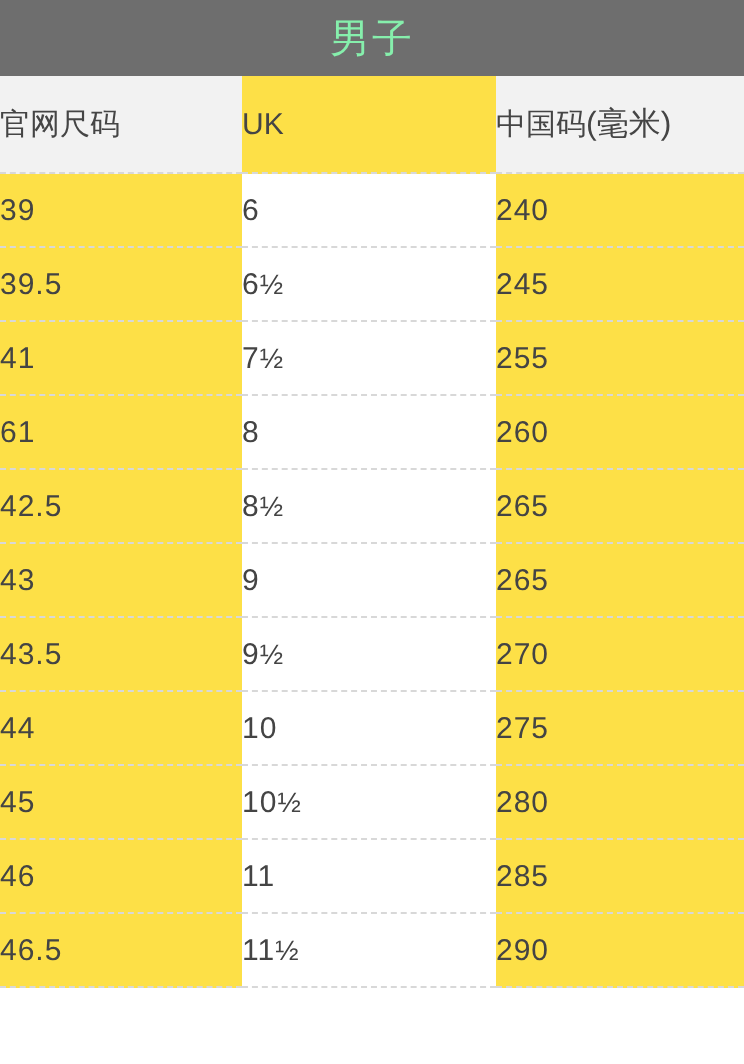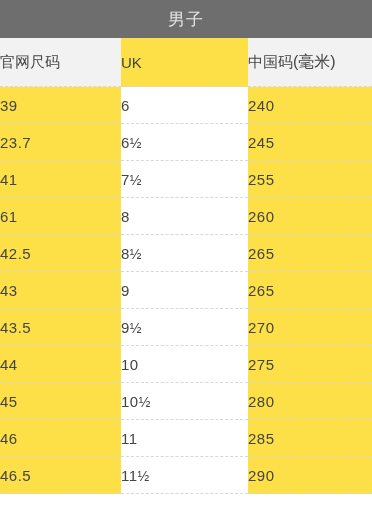--- a/index.html
+++ b/index.html
@@ -18,25 +18,25 @@
     width: 372px;
     height: 532px;
     position: relative;
     background: #ffffff;
   }
 
   
   .chart-title {
     height: 38px;
     background: #6e6e6e;
-    color: #e5e5e5;
+    color: #86efac;
     display: flex;
     align-items: center;
     justify-content: center;
-    font-size: 17px;
+    font-size: 20px;
     letter-spacing: 1px;
     font-weight: 400;
   }
 
   
   .size-table {
     width: 100%;
     border-collapse: collapse;
     table-layout: fixed;
   }
@@ -113,21 +113,21 @@
         </th>
       </tr>
     </thead>
     <tbody id="table-body">
         <tr>
           <td>39</td>
           <td class="mid">6</td>
           <td>240</td>
         </tr>
         <tr>
-          <td>23.7</td>
+          <td>39.5</td>
           <td class="mid"><span>6</span><span class="frac">½</span></td>
           <td>245</td>
         </tr>
         <tr>
           <td>41</td>
           <td class="mid"><span>7</span><span class="frac">½</span></td>
           <td>255</td>
         </tr>
         <tr>
           <td>61</td>

